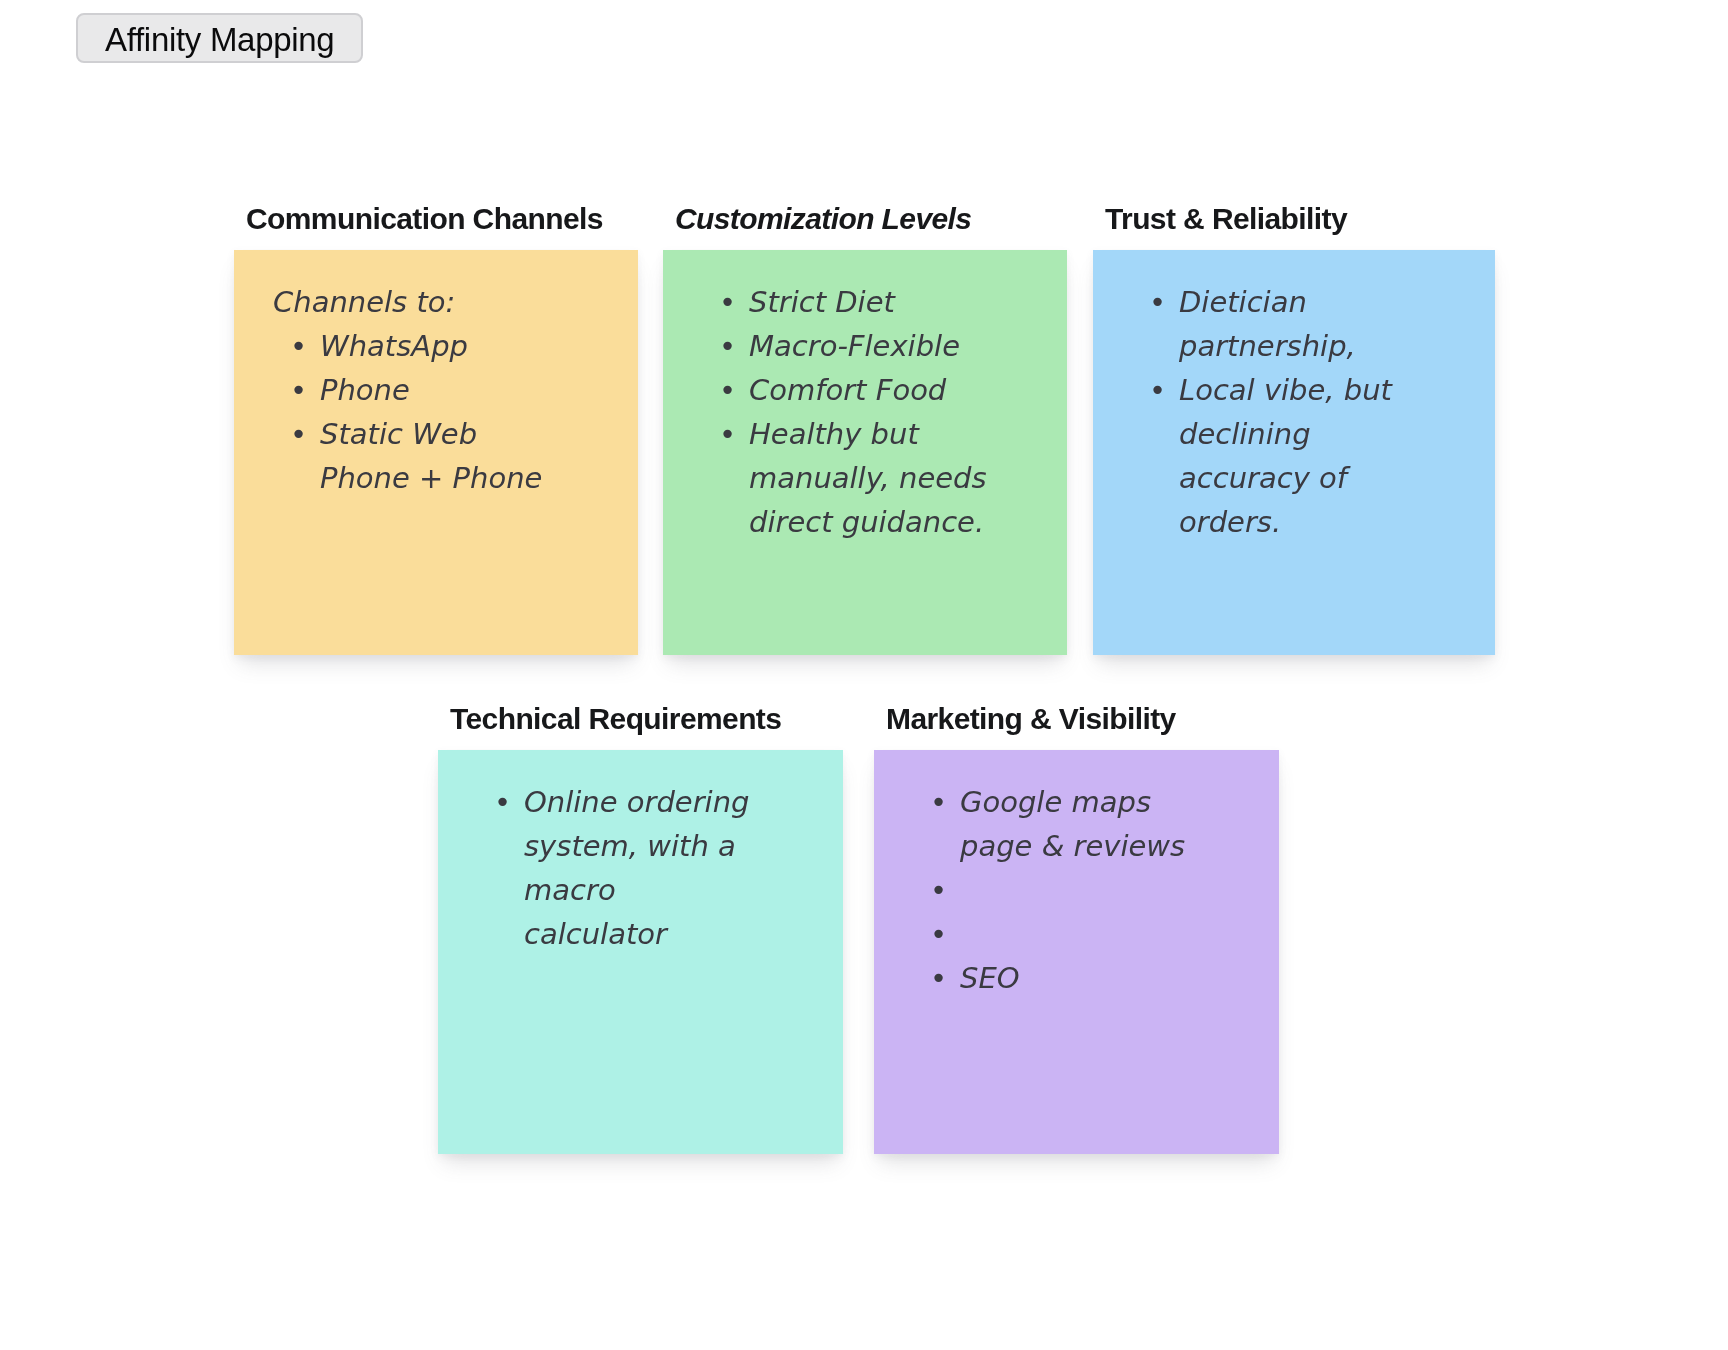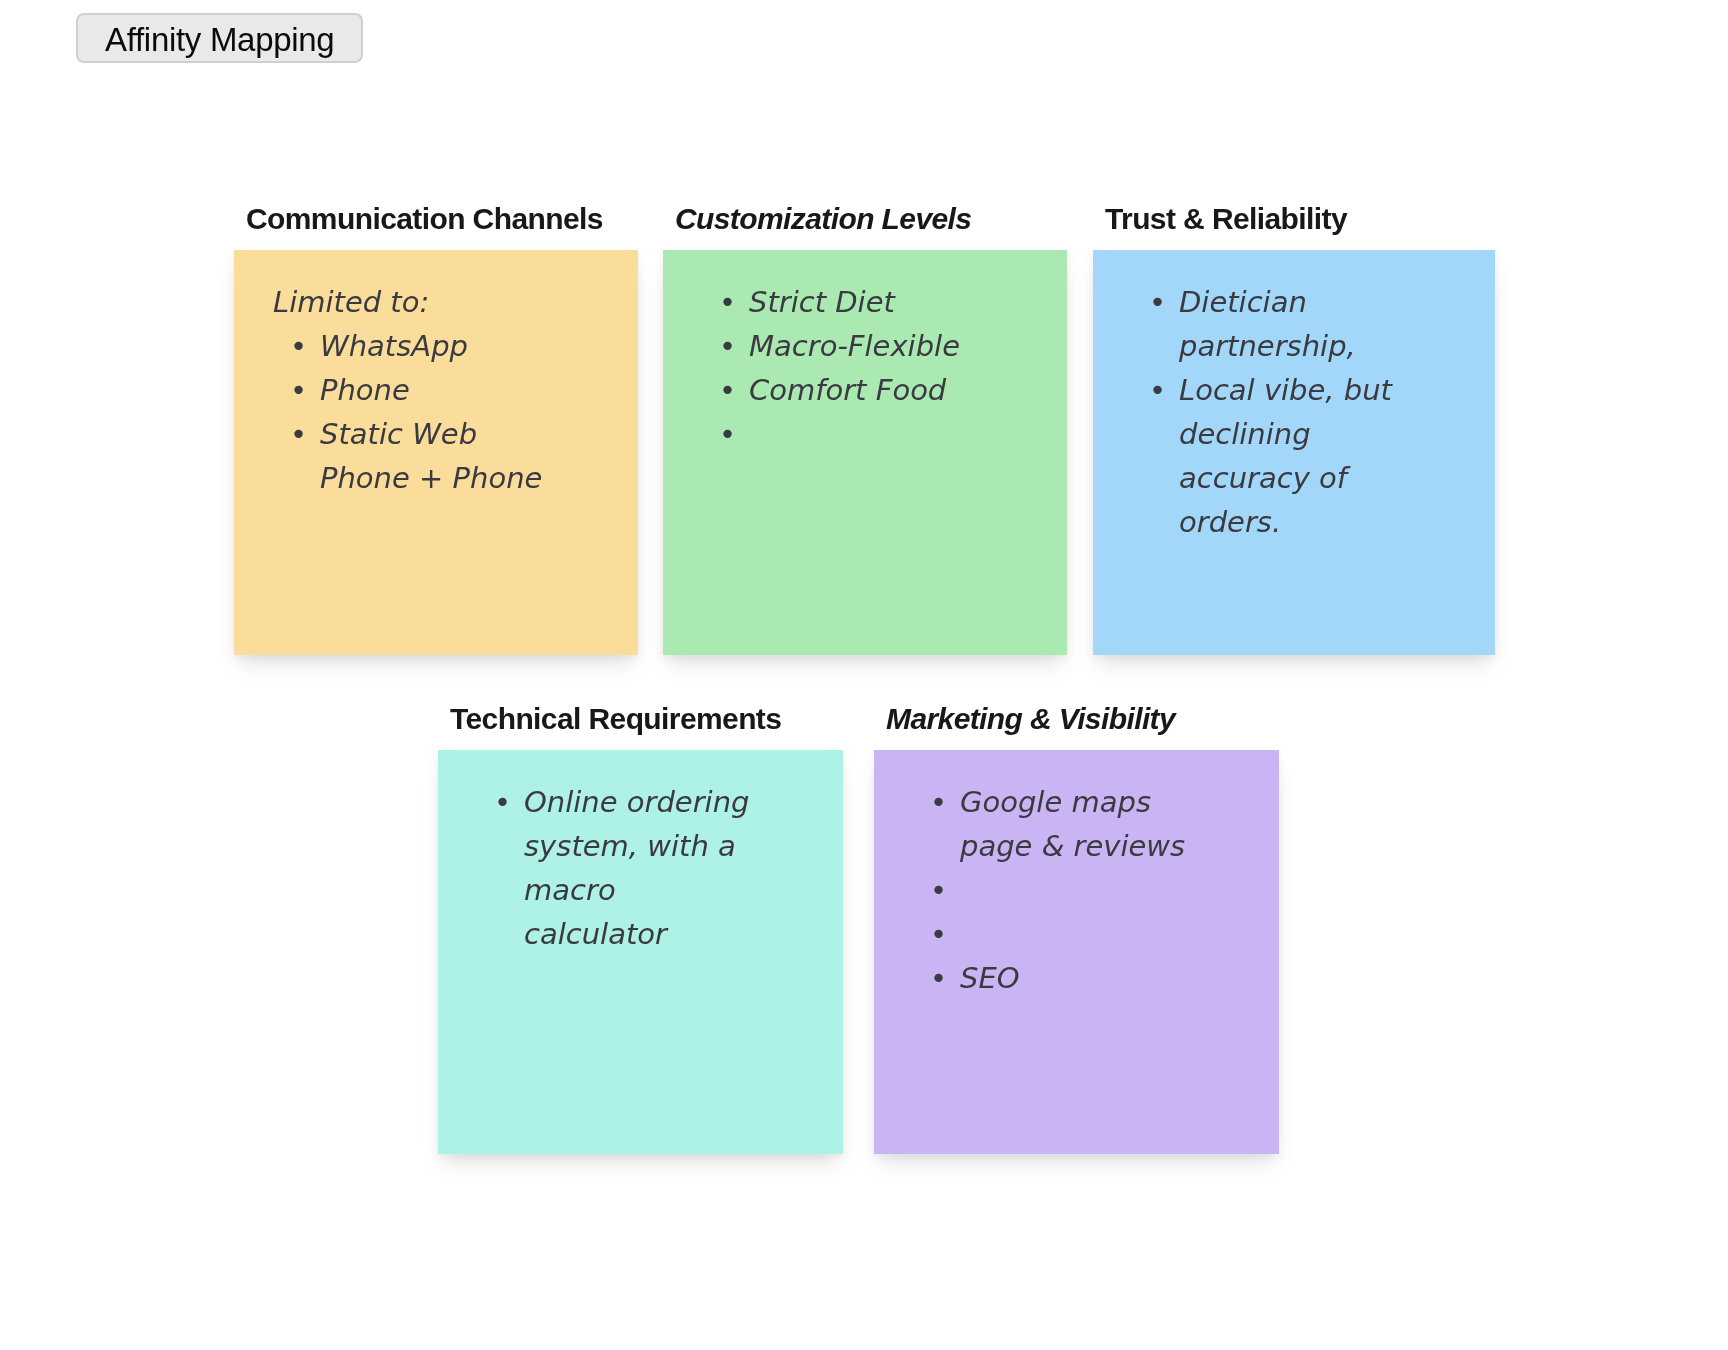--- a/index.html
+++ b/index.html
@@ -63,21 +63,21 @@
 <body>
 
 <div class="board">
   <div class="title-pill">Affinity Mapping</div>
   <div id="notes-layer">
       <div class="note-header" style="left: 246px; top: 202px; text-align: right;">Communication Channels</div>
       <div class="sticky" style="left: 234px; top: 250px; width: 404px; height: 405px; background: rgb(250, 221, 154);">
         <div class="note-body">
           <div class="note-item no-bullet">
             <span class="bullet"></span>
-            <span class="itext">Limited to:</span>
+            <span class="itext">Channels to:</span>
           </div>
           <div class="note-item">
             <span class="bullet">•</span>
             <span class="itext">WhatsApp</span>
           </div>
           <div class="note-item">
             <span class="bullet">•</span>
             <span class="itext">Phone</span>
           </div>
           <div class="note-item">
@@ -97,20 +97,23 @@
           <div class="note-item">
             <span class="bullet">•</span>
             <span class="itext">Macro-Flexible</span>
           </div>
           <div class="note-item">
             <span class="bullet">•</span>
             <span class="itext">Comfort Food</span>
           </div>
           <div class="note-item">
             <span class="bullet">•</span>
+            <span class="itext">Healthy but
+manually, needs
+direct guidance.</span>
           </div>
         </div>
       </div>
       <div class="note-header" style="left: 1105px; top: 202px;">Trust &amp; Reliability</div>
       <div class="sticky" style="left: 1093px; top: 250px; width: 402px; height: 405px; background: rgb(163, 215, 249);">
         <div class="note-body">
           <div class="note-item">
             <span class="bullet">•</span>
             <span class="itext">Dietician
 partnership,</span>
@@ -129,21 +132,21 @@
         <div class="note-body">
           <div class="note-item">
             <span class="bullet">•</span>
             <span class="itext">Online ordering
 system, with a
 macro
 calculator</span>
           </div>
         </div>
       </div>
-      <div class="note-header" style="left: 886px; top: 702px; font-style: italic;">Marketing &amp; Visibility</div>
+      <div class="note-header" style="left: 886px; top: 702px;">Marketing &amp; Visibility</div>
       <div class="sticky" style="left: 874px; top: 750px; width: 405px; height: 404px; background: rgb(203, 180, 244);">
         <div class="note-body">
           <div class="note-item">
             <span class="bullet">•</span>
             <span class="itext">Google maps
 page &amp; reviews</span>
           </div>
           <div class="note-item">
             <span class="bullet">•</span>
           </div>

